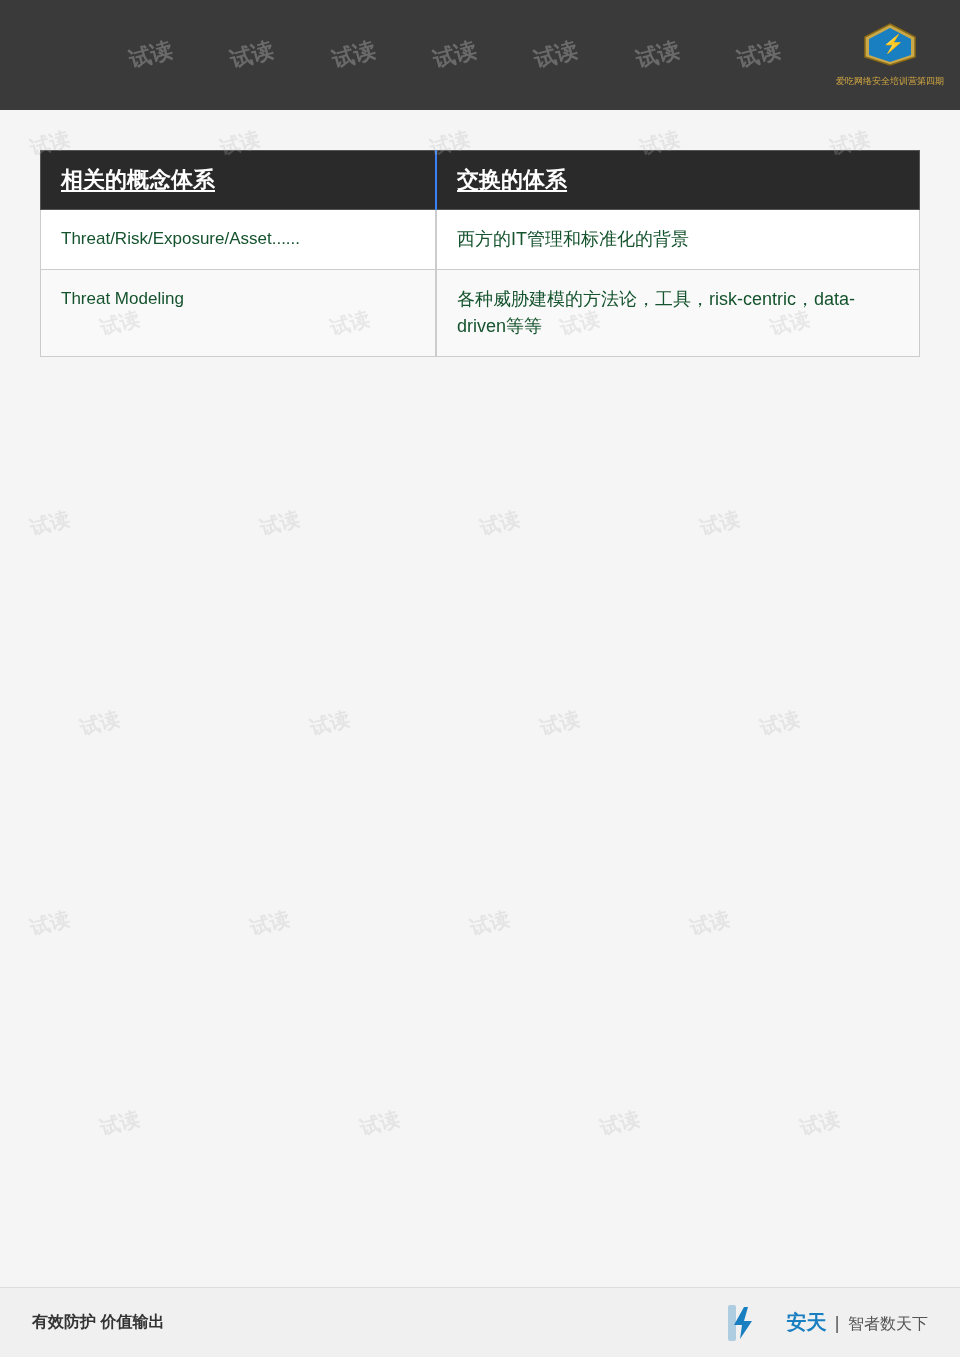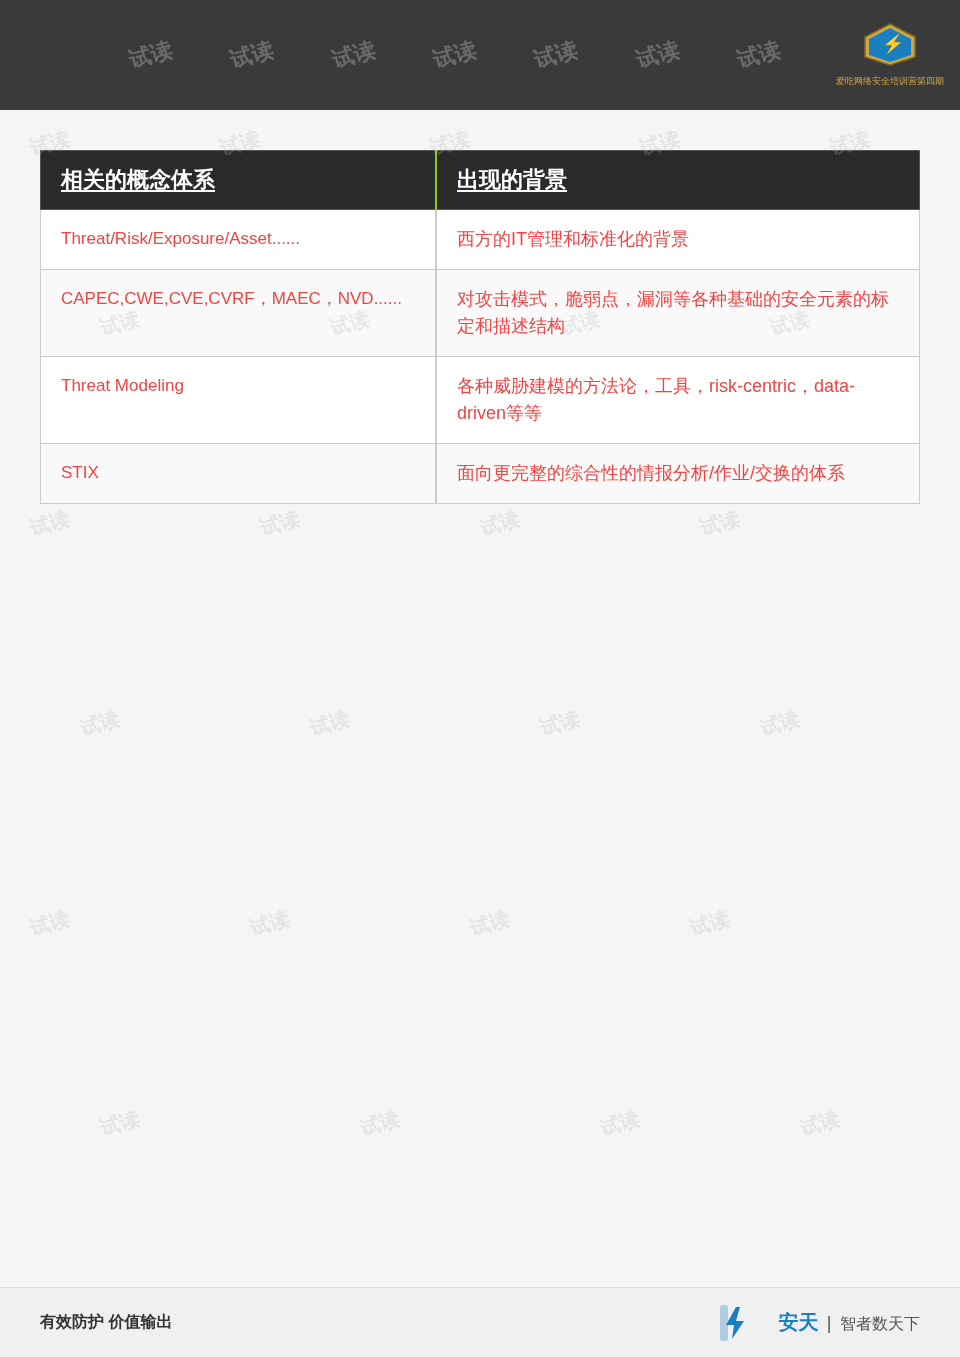--- a/index.html
+++ b/index.html
@@ -155,31 +155,31 @@
       color: white;
       padding: 14px 20px;
       font-size: 22px;
       font-weight: bold;
       text-align: left;
       border: 1px solid #555;
     }
 
     .data-table th.col-left {
       width: 45%;
-      border-right: 2px solid #84cc16;
+      border-right: 2px solid #3b82f6;
     }
 
     .data-table th.col-right {
       width: 55%;
     }
 
     .data-table td {
       padding: 16px 20px;
       font-size: 18px;
-      color: #ef4444;
+      color: #14532d;
       border: 1px solid #ccc;
       vertical-align: top;
       line-height: 1.5;
     }
 
     .data-table tr:nth-child(even) td {
       background: #f9f9f9;
     }
 
     .data-table tr:nth-child(odd) td {
@@ -195,21 +195,21 @@
     .footer {
       position: absolute;
       bottom: 0;
       left: 0;
       right: 0;
       height: 70px;
       background: #f0f0f0;
       display: flex;
       align-items: center;
       justify-content: space-between;
-      padding: 0 40px;
+      padding: 0 32px;
       border-top: 1px solid #ddd;
     }
 
     .footer-left {
       font-size: 16px;
       color: #333;
       font-weight: bold;
     }
 
     .footer-right {
@@ -289,40 +289,32 @@
     <span class="main-wm" style="top:1000px; left:800px;">试读</span>
   </div>
 
   <table class="data-table">
     <thead>
       <tr>
         <th class="col-left">
           <span class="th-underline">相关的概念体系</span>
         </th>
         <th class="col-right">
-          <span class="th-underline">出现的背景</span>
+          <span class="th-underline">交换的体系</span>
         </th>
       </tr>
     </thead>
     <tbody id="table-body">
     <tr>
           <td class="col-left">Threat/Risk/Exposure/Asset......</td>
           <td>西方的IT管理和标准化的背景</td>
         </tr>
         <tr>
-          <td class="col-left">CAPEC,CWE,CVE,CVRF，MAEC，NVD......</td>
-          <td>对攻击模式，脆弱点，漏洞等各种基础的安全元素的标定和描述结构</td>
-        </tr>
-        <tr>
           <td class="col-left">Threat Modeling</td>
           <td>各种威胁建模的方法论，工具，risk-centric，data-driven等等</td>
-        </tr>
-        <tr>
-          <td class="col-left">STIX</td>
-          <td>面向更完整的综合性的情报分析/作业/交换的体系</td>
         </tr>
       </tbody>
   </table>
 
 </div>
 
 <div class="footer">
   <div class="footer-left">有效防护 价值输出</div>
   <div class="footer-right">
     <div class="footer-logo-container">

